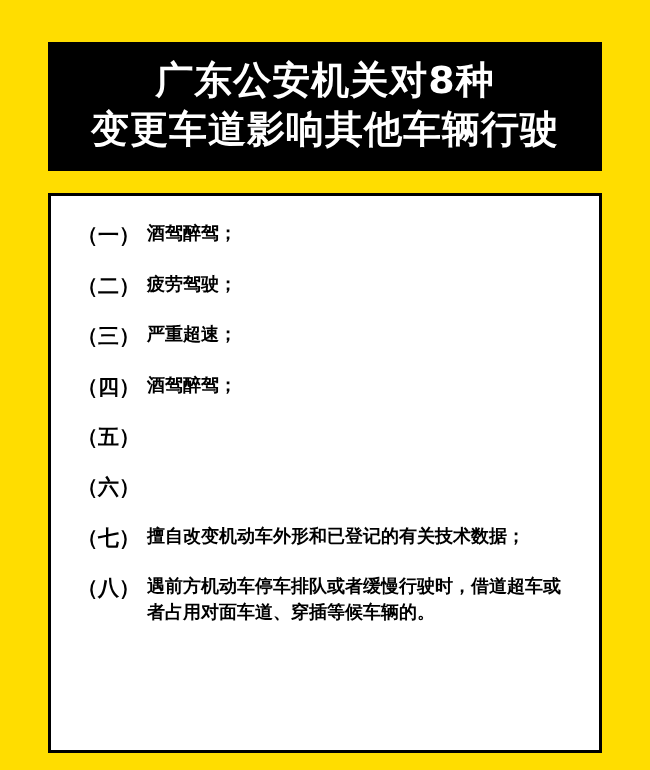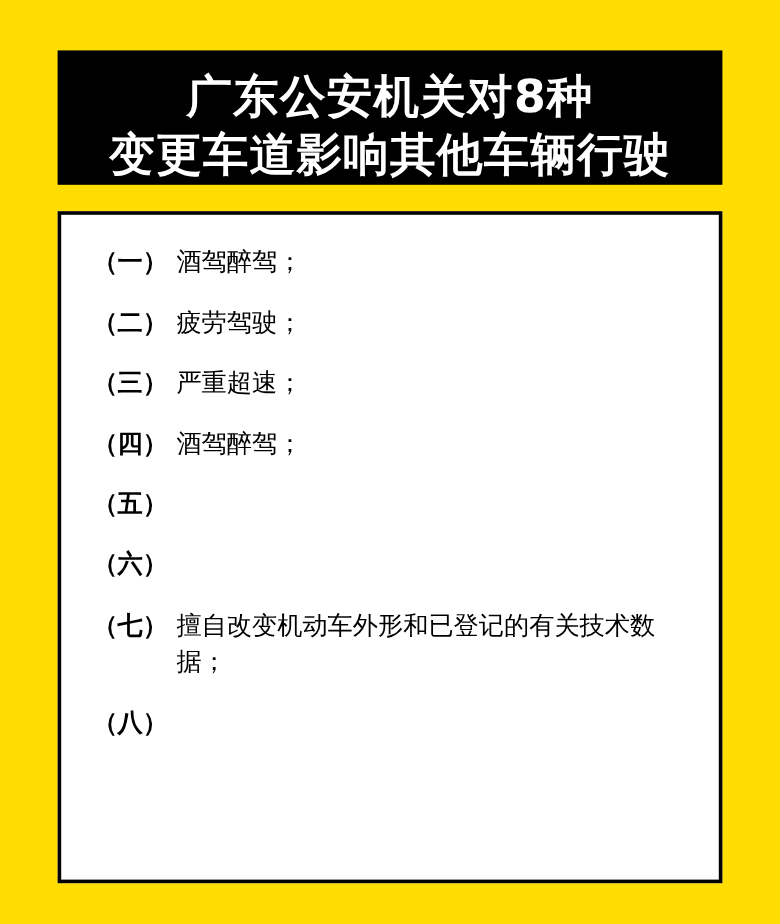--- a/index.html
+++ b/index.html
@@ -15,21 +15,21 @@
   }
   .poster {
     position: relative;
     width: 650px;
     height: 770px;
     box-sizing: border-box;
     padding: 42px 48px 30px 48px;
   }
   .title-block {
     background: #000000;
-    padding: 14px 10px 1px 10px;
+    padding: 14px 10px 18px 10px;
     text-align: center;
   }
   .title-line {
     color: #ffffff;
     font-family: "DejaVu Sans", "Liberation Sans", sans-serif;
     font-weight: bold;
     font-size: 38px;
     line-height: 1.28;
     letter-spacing: 1px;
     white-space: nowrap;
@@ -53,22 +53,22 @@
     width: 70px;
     color: #000000;
     font-weight: bold;
     font-size: 21px;
     line-height: 1.45;
     white-space: nowrap;
   }
   .item-text {
     flex: 1 1 auto;
     color: #000000;
-    font-weight: normal;
-    font-size: 21px;
+    font-weight: bold;
+    font-size: 18px;
     line-height: 1.45;
   }
 </style>
 </head>
 <body>
 
 <div class="poster">
 
   <div class="title-block">
     <div class="title-line">广东公安机关对8种</div>
@@ -105,16 +105,17 @@
       <div class="item-index">（六）</div>
     </div>
 
     <div class="item">
       <div class="item-index">（七）</div>
       <div class="item-text">擅自改变机动车外形和已登记的有关技术数据；</div>
     </div>
 
     <div class="item">
       <div class="item-index">（八）</div>
+      <div class="item-text">遇前方机动车停车排队或者缓慢行驶时，借道超车或者占用对面车道、穿插等候车辆的。</div>
     </div>
 
   </div>
 </div>
 
 </body></html>

